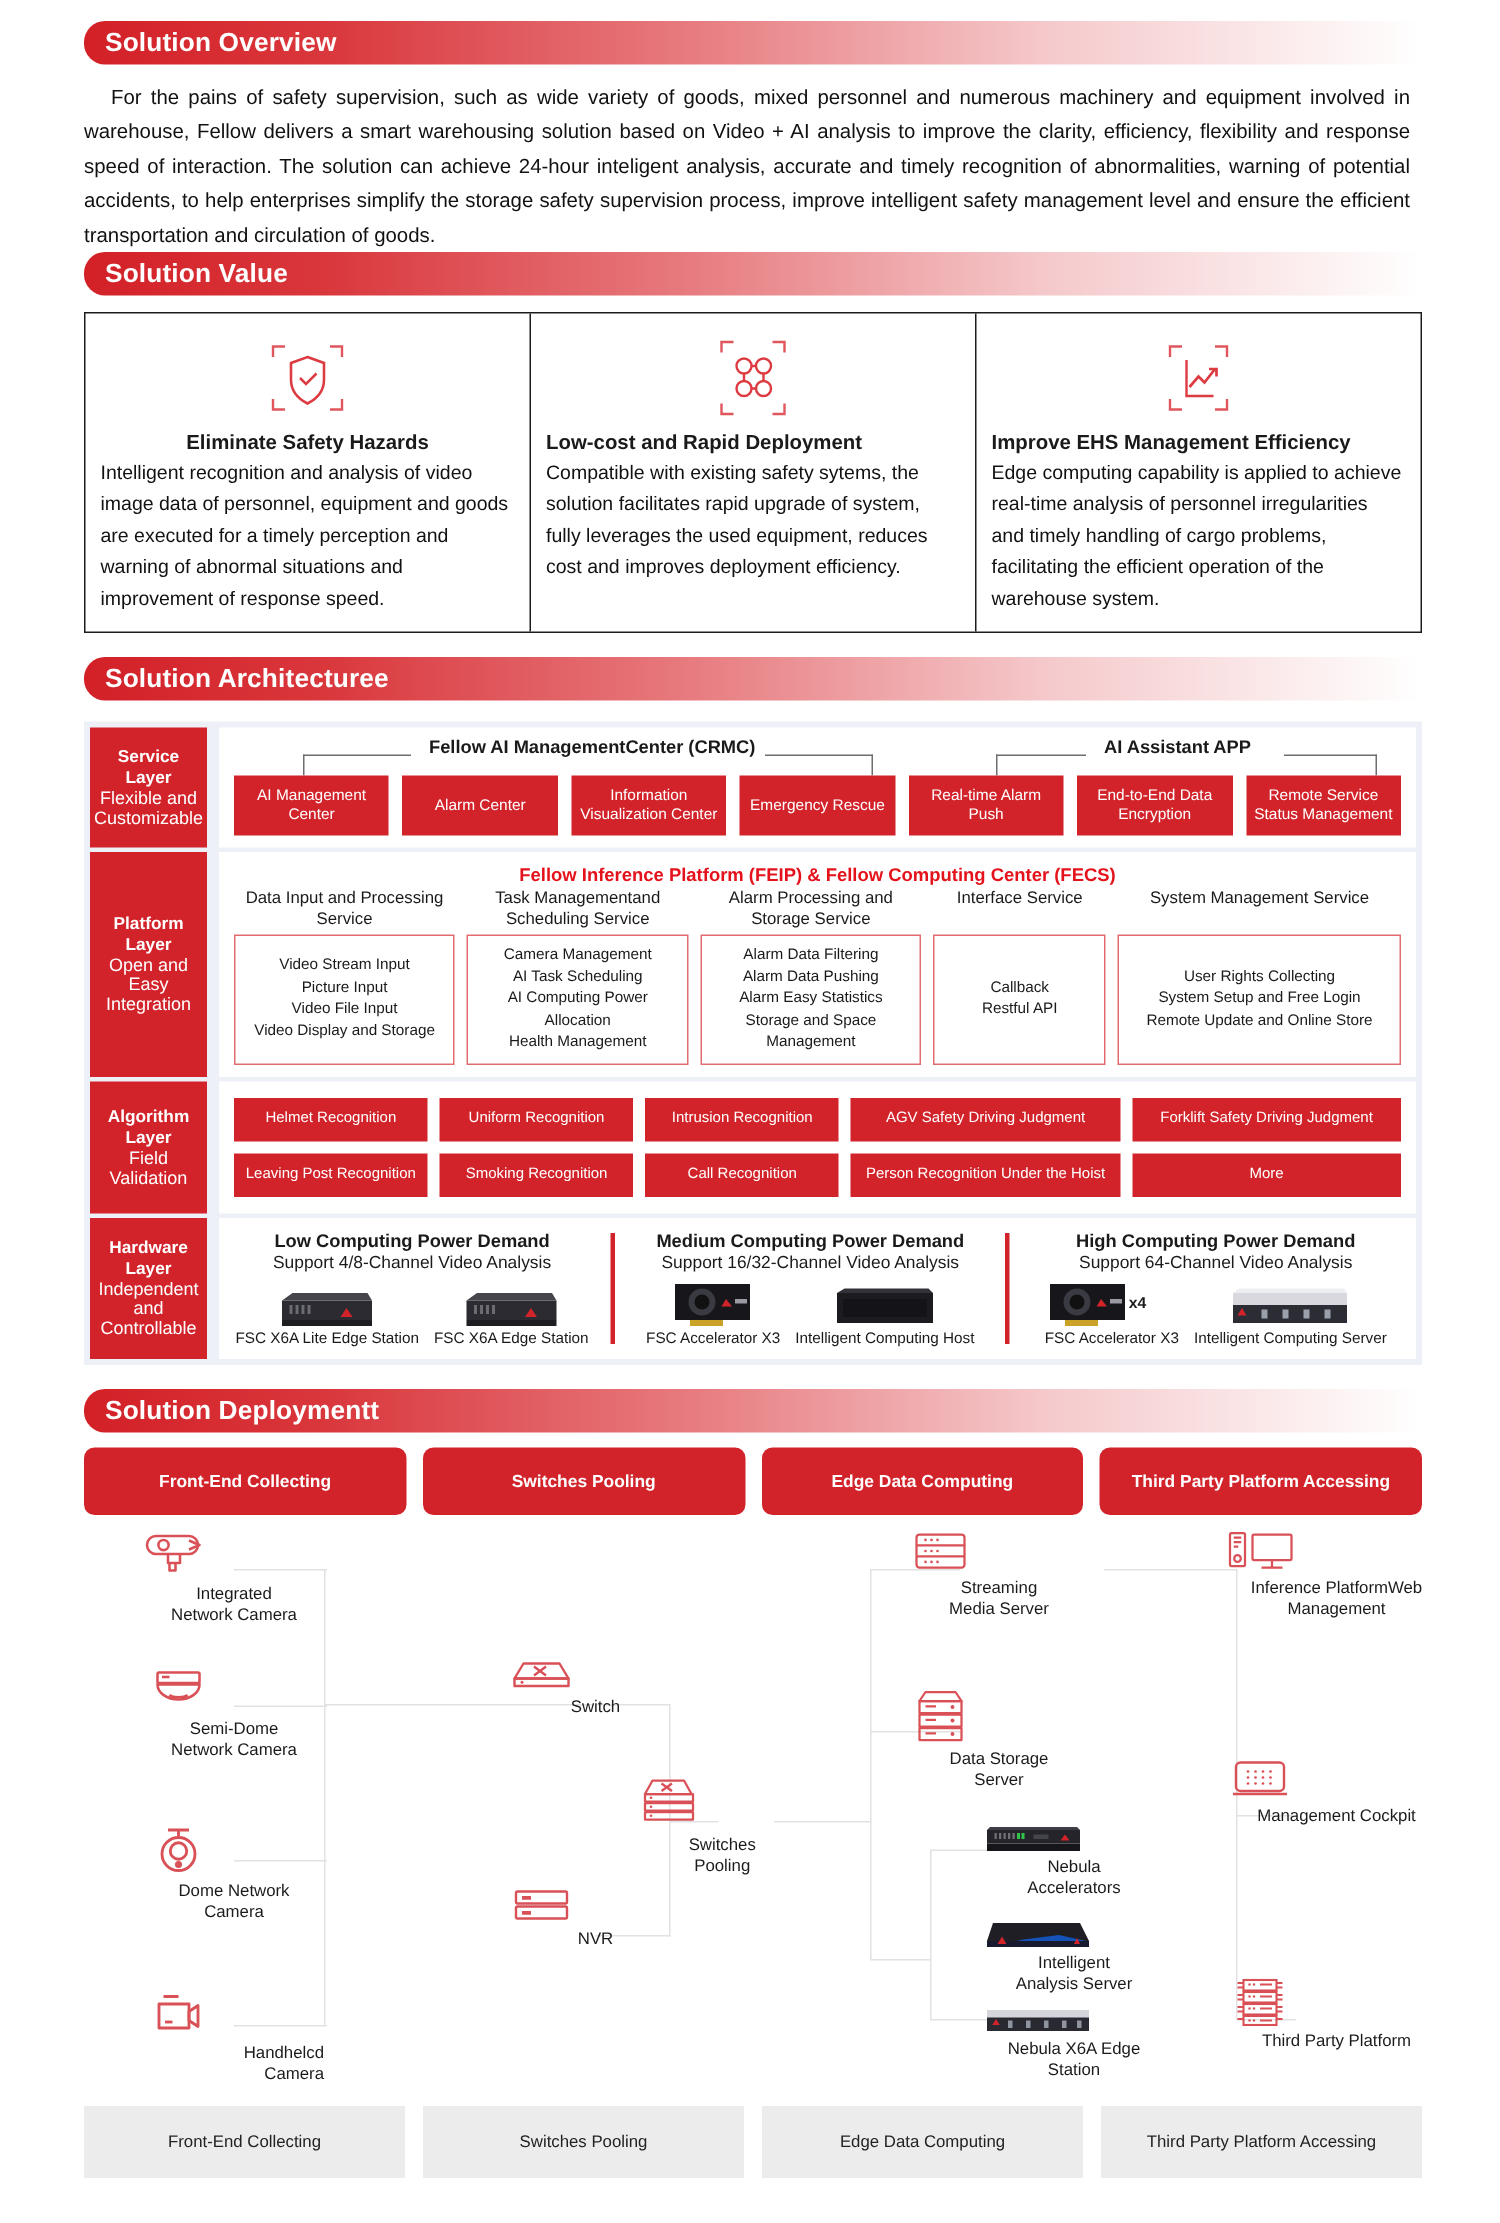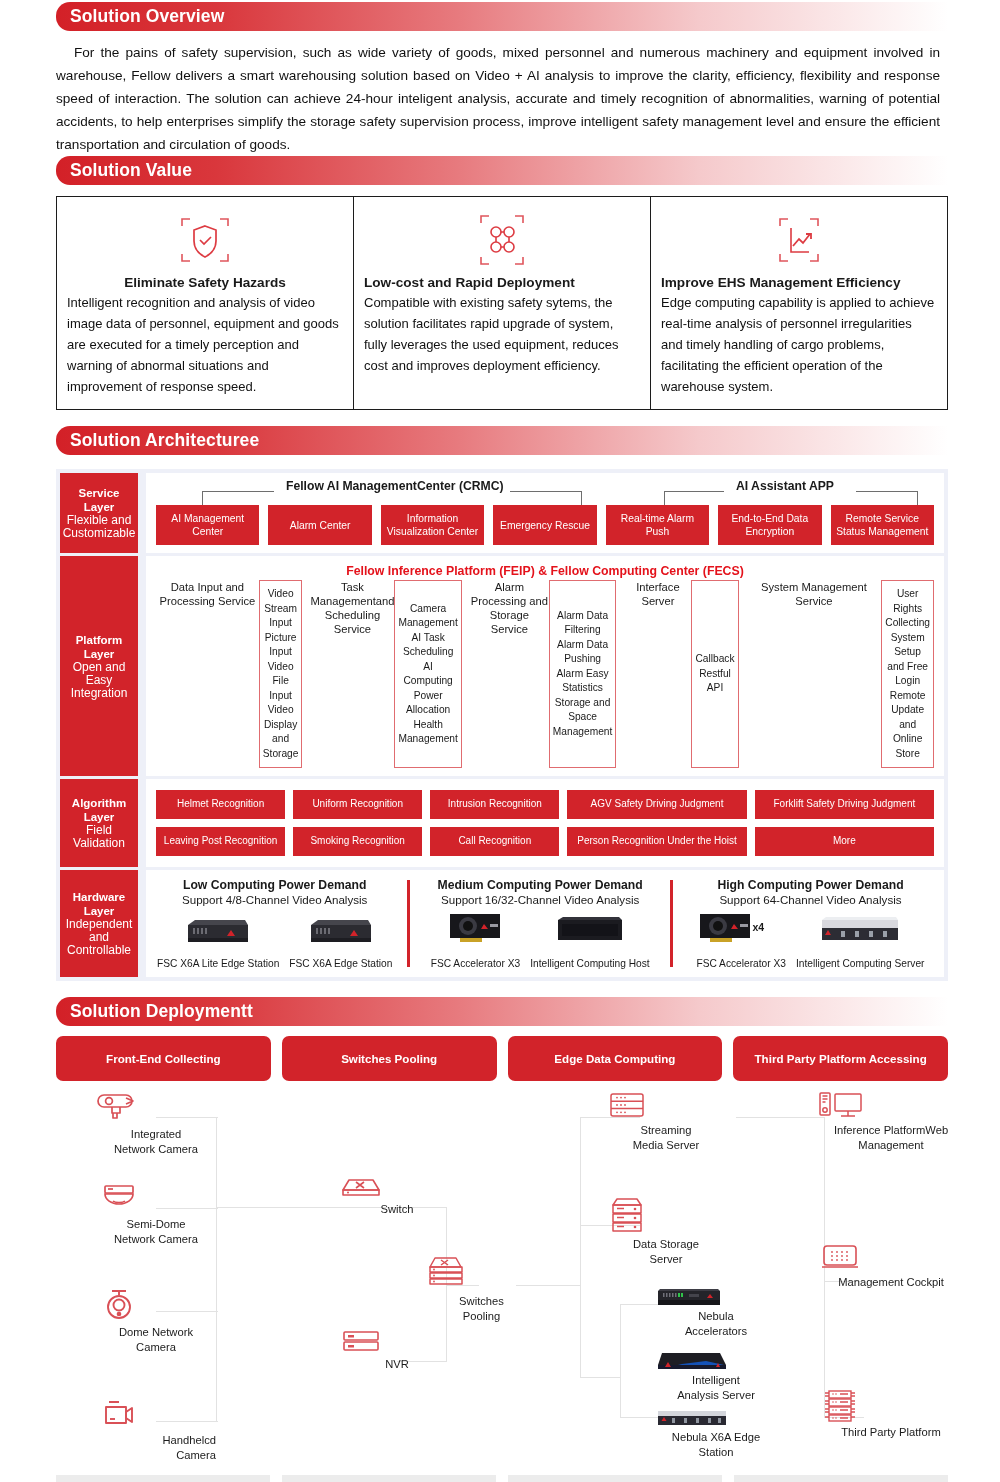--- a/index.html
+++ b/index.html
@@ -57,42 +57,42 @@
   .brk.r{ border-right:1.2px solid #6e6e6e;}
   .svc-boxes{ display:flex; gap:9px; }
   .sbox{
     background:#d2232a; color:#fff; font-size:10.3px; line-height:13px; text-align:center;
     padding:7px 2px; flex:1; display:flex; align-items:center; justify-content:center;
   }
 
   
   .plat-title{ text-align:center; color:#e4121b; font-size:12.3px; font-weight:bold; margin-bottom:2px;}
   .plat-cols{ display:flex; gap:8px; align-items:stretch;}
-  .pcol{ flex:1; display:flex; flex-direction:row;}
+  .pcol{ flex:1; display:flex; flex-direction:column;}
   .pcol.narrow{ flex:0.78; }
   .phead{ text-align:center; font-size:11.2px; line-height:14px; min-height:28px; margin-bottom:3px;}
   .pbox{ border:1px solid #e06c70; flex:1; display:flex; align-items:center; justify-content:center;
          text-align:center; font-size:10.2px; line-height:14.5px; padding:6px 3px; min-height:62px;}
 
   
   .alg-grid{ display:flex; flex-direction:column; gap:8px;}
   .alg-row{ display:flex; gap:8px;}
   .abox{ background:#d2232a; color:#fff; font-size:10px; line-height:12.5px; text-align:center;
          display:flex; align-items:center; justify-content:center; padding:7px 3px; min-height:29px;}
 
   
   .hw-cols{ display:flex; align-items:stretch;}
   .hwsep{ width:2.5px; background:#d2232a; margin:2px 10px; flex:0 0 2.5px;}
   .hwcol{ flex:1; text-align:center;}
   .hwcol.c1{ flex:1.02;} .hwcol.c2{ flex:1.0;} .hwcol.c3{ flex:1.06;}
   .hw-t1{ font-size:12.2px; font-weight:bold;}
   .hw-t2{ font-size:11.6px; margin-top:1px;}
   .hw-items{ display:flex; justify-content:center; gap:10px; margin-top:4px;}
   .hwitem{ text-align:center;}
-  .hw-lbl{ font-size:10.2px; margin-top:14px; white-space:nowrap;}
+  .hw-lbl{ font-size:10.2px; margin-top:1px; white-space:nowrap;}
   .hw-pic{ height:34px; display:flex; align-items:flex-end; justify-content:center;}
   .xmul{ font-size:10.5px; font-weight:bold; align-self:center; margin-left:-2px;}
 
   
   .deploy-tabs{ margin:10px 52px 0 56px; display:flex; gap:11px;}
   .dtab{ flex:1; background:#d2232a; color:#fff; border-radius:7px; text-align:center;
          font-size:11.6px; font-weight:bold; padding:16px 4px; }
   .diagram{ position:relative; margin:10px 52px 14px 56px; height:370px;}
   .node{ position:absolute; text-align:center; }
   .node .nlabel{ font-size:11.2px; line-height:14.5px; color:#1b1b1b; margin-top:2px; white-space:nowrap;}
@@ -101,21 +101,21 @@
   .line.v{ width:1.3px; }
 
   .foot{ margin:8px 52px 0 56px; display:flex; gap:12px;}
   .fcell{ flex:1; background:#ececec; text-align:center; font-size:11.2px; padding:18px 4px; color:#222;}
 
   svg{ display:block; }
 </style>
 </head>
 <body>
 
-<div class="banner" style="margin-top:2px;">
+<div class="banner" style="margin-top:14px;">
   <span class="btxt">Solution Overview</span>
 </div>
 <p class="overview">For the pains of safety supervision, such as wide variety of goods, mixed personnel and numerous machinery and equipment involved in warehouse, Fellow delivers a smart warehousing solution based on Video + AI analysis to improve the clarity, efficiency, flexibility and response speed of interaction. The solution can achieve 24-hour inteligent analysis, accurate and timely recognition of abnormalities, warning of potential accidents, to help enterprises simplify the storage safety supervision process, improve intelligent safety management level and ensure the efficient transportation and circulation of goods.</p>
 
 <div class="banner">
   <span class="btxt">Solution Value</span>
 </div>
 
 <div class="valuewrap">
   <div class="vcard">
@@ -228,21 +228,21 @@
         <div class="pcol">
           <div class="phead">Alarm Processing and Storage Service</div>
           <div class="pbox">
             <div><span>Alarm Data Filtering</span><br>
             <span>Alarm Data Pushing</span><br>
             <span>Alarm Easy Statistics</span><br>
             <span>Storage and Space Management</span></div>
           </div>
         </div>
         <div class="pcol narrow">
-          <div class="phead">Interface Server</div>
+          <div class="phead">Interface Service</div>
           <div class="pbox">
             <div><span>Callback</span><br>
             <span>Restful API</span></div>
           </div>
         </div>
         <div class="pcol" style="flex:1.28;">
           <div class="phead">System Management Service</div>
           <div class="pbox">
             <div><span>User Rights Collecting</span><br>
             <span>System Setup and Free Login</span><br>

